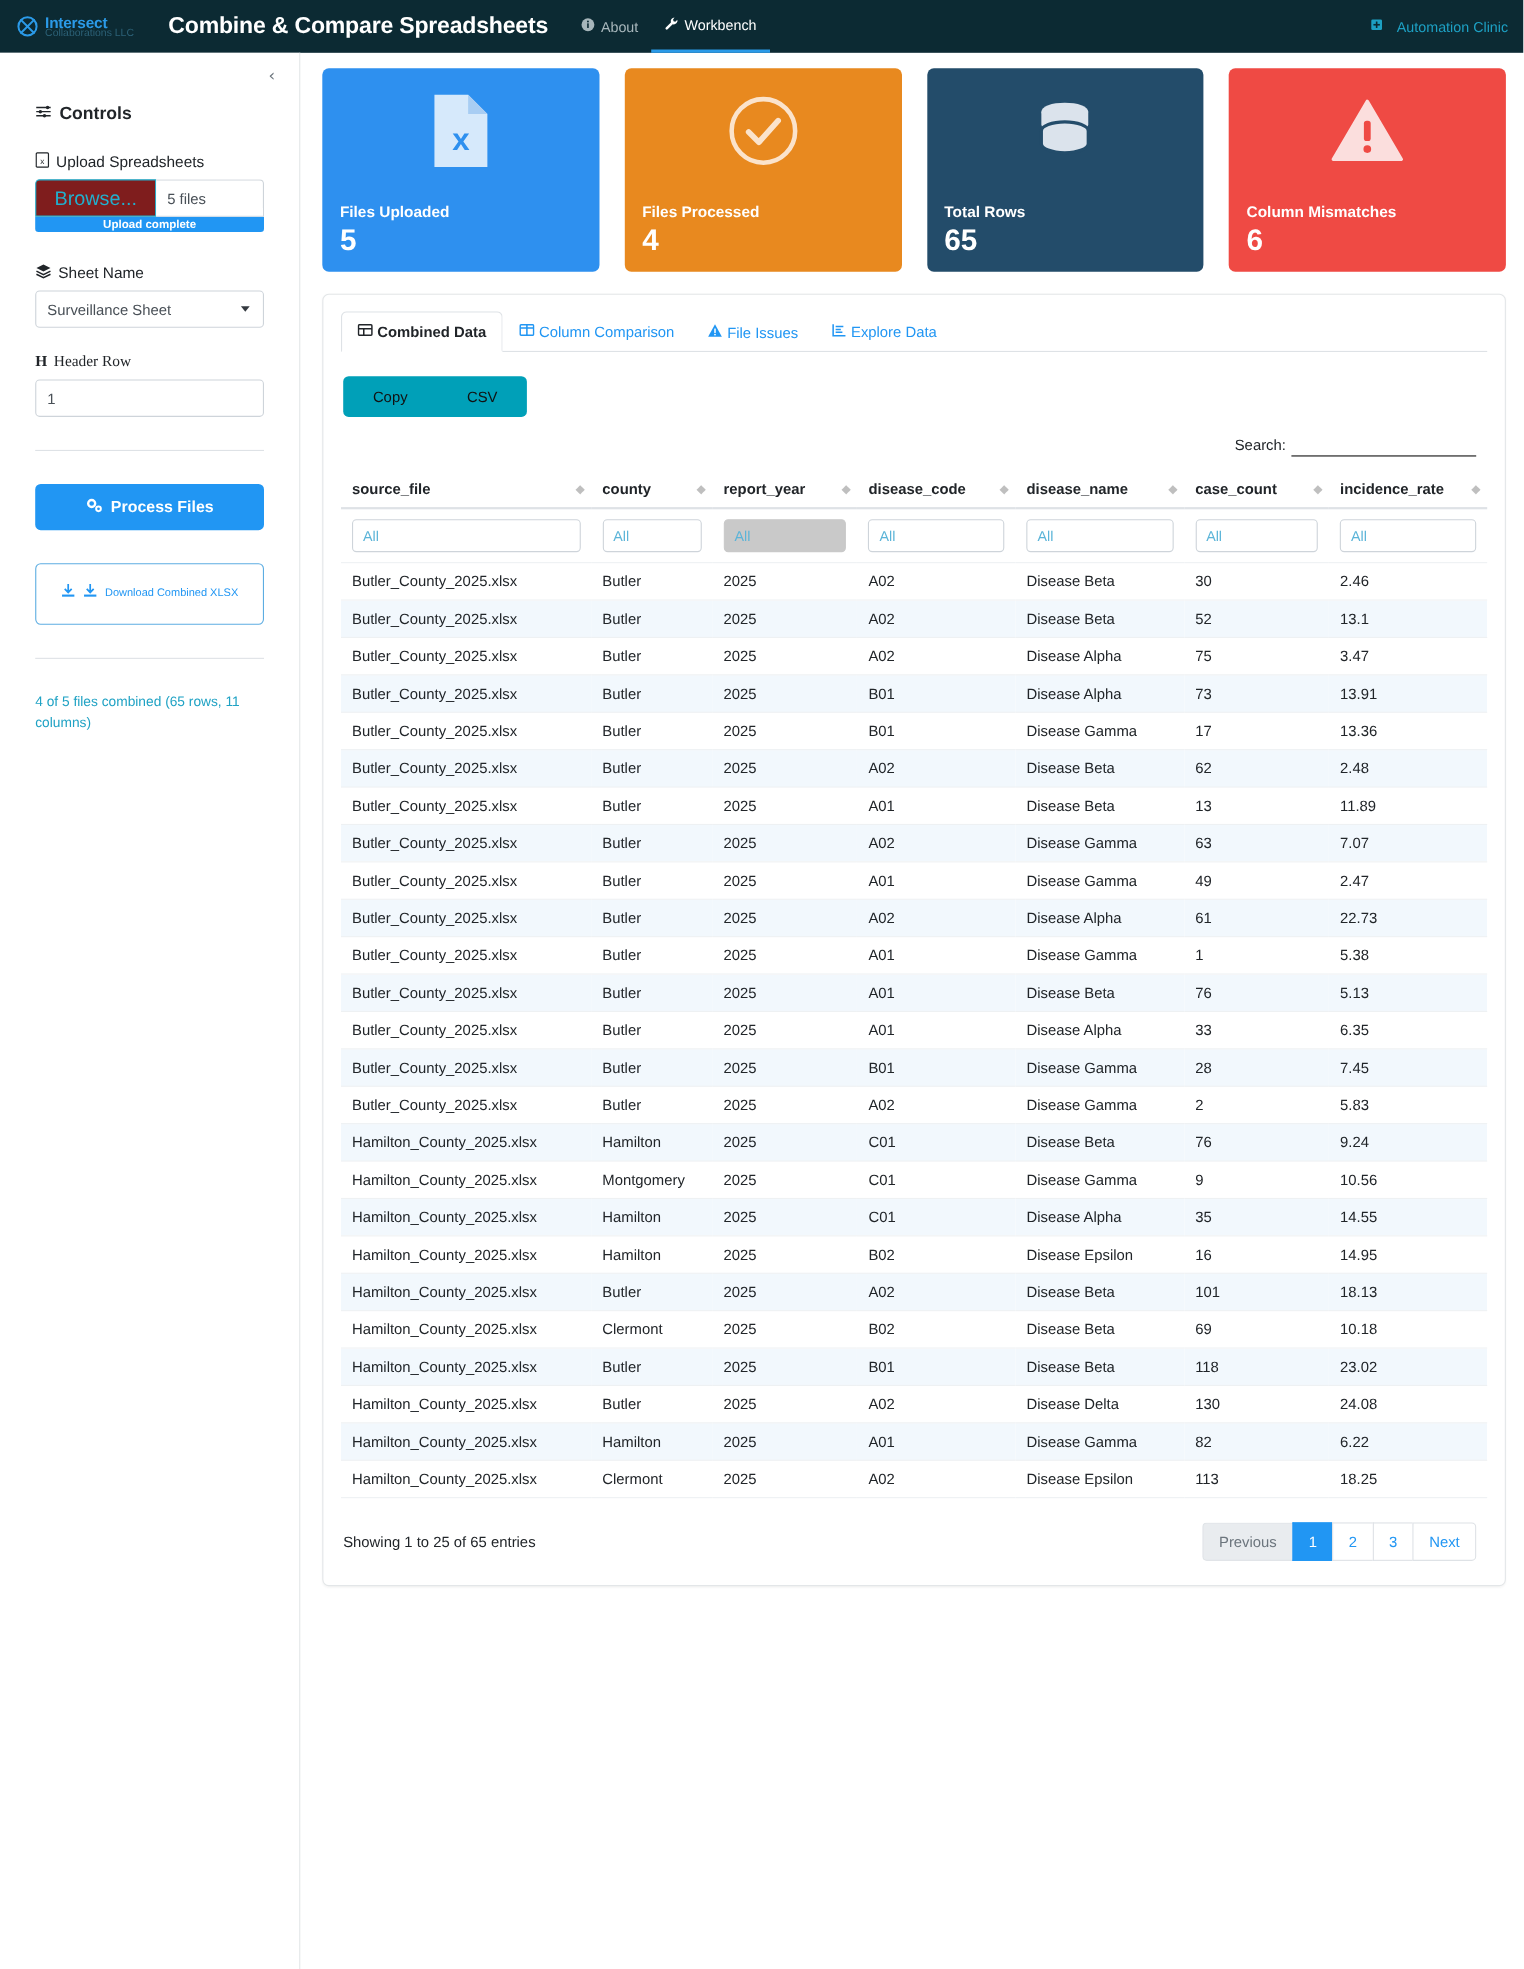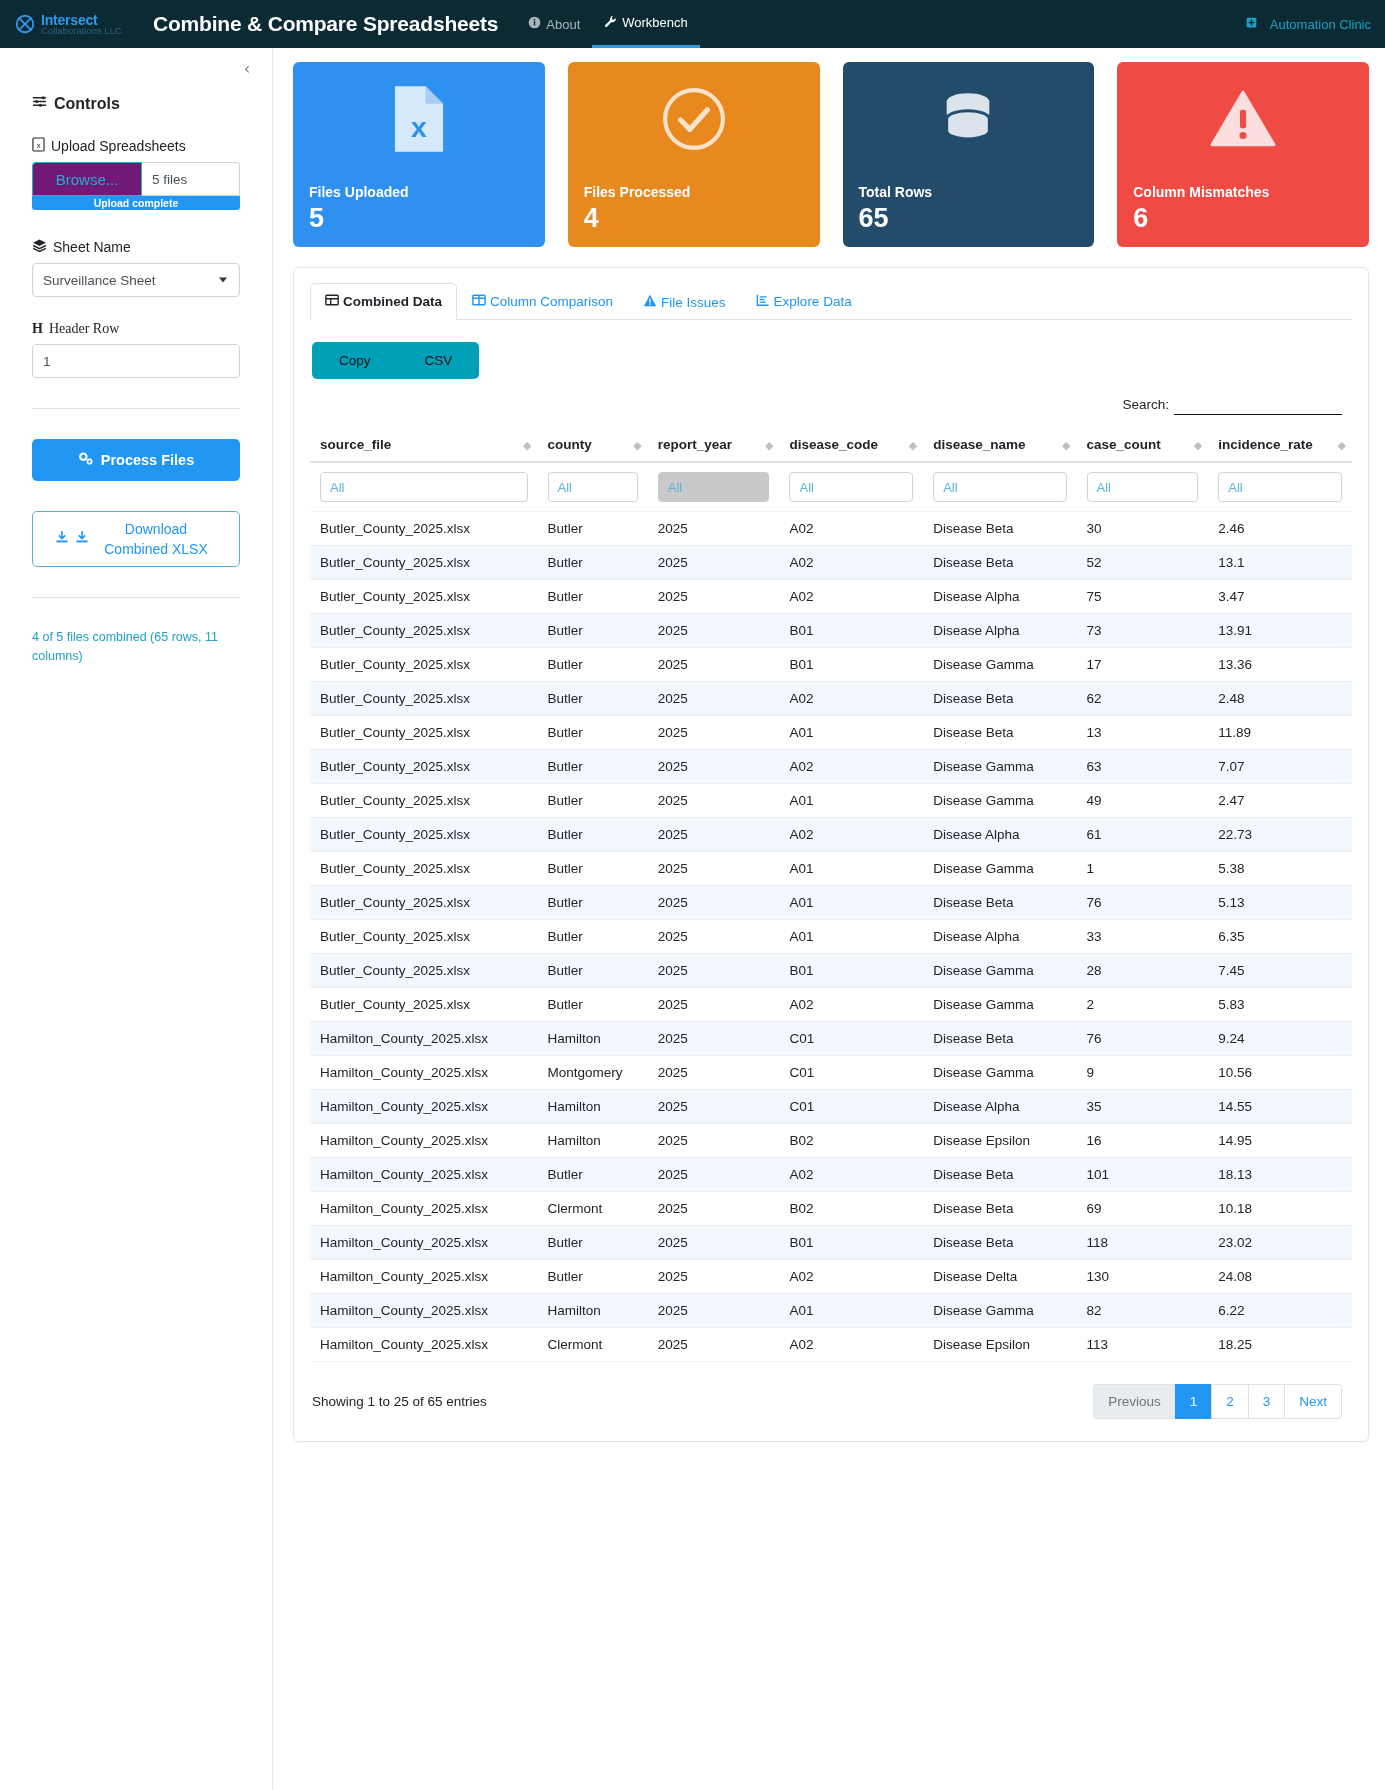--- a/index.html
+++ b/index.html
@@ -70,22 +70,22 @@
     display:flex; align-items:center; gap:6px;
     font-size: 14px; color:#212529; margin-bottom: 7px;
   }
   .field-label.serif-h { font-family: "Liberation Serif", serif; }
   .upload-wrap { margin-bottom: 4px; position: relative; }
   .input-group { display:flex; height: 34px; }
   .browse-btn {
     flex: 0 0 110px;
     border: 1px solid #21b0ce;
     border-radius: 4px 0 0 0;
-    background:#701a75; color:#21b0ce;
-    font-size: 15px;
+    background:#7f1d1d; color:#21b0ce;
+    font-size: 18px;
     display:flex; align-items:center; justify-content:center;
     cursor:pointer;
   }
   .file-name-box {
     flex: 1;
     border: 1px solid #ced4da;
     border-left: none;
     border-radius: 0 4px 0 0;
     background:#fff; color:#495057;
     font-size: 13.5px;
@@ -120,21 +120,21 @@
     background:#2196f3; color:#fff;
     border: none; border-radius: 5px;
     font-size: 14.5px; font-weight:bold;
     display:flex; align-items:center; justify-content:center; gap:7px;
     cursor:pointer;
   }
   .btn-outline {
     width: 100%; min-height: 56px;
     background:#fff; color:#2196f3;
     border: 1px solid #5dade2; border-radius: 5px;
-    font-size: 14px;
+    font-size: 10px;
     display:flex; align-items:center; justify-content:center; gap:6px;
     text-align:center; padding: 6px 22px; line-height:1.45;
     cursor:pointer;
   }
   .status-note { color:#1fa2c4; font-size: 12.5px; line-height: 1.5; }
 
   
   .main { flex: 1; padding: 14px 16px 0 20px; }
   .cards { display:flex; gap: 23px; }
   .card {

